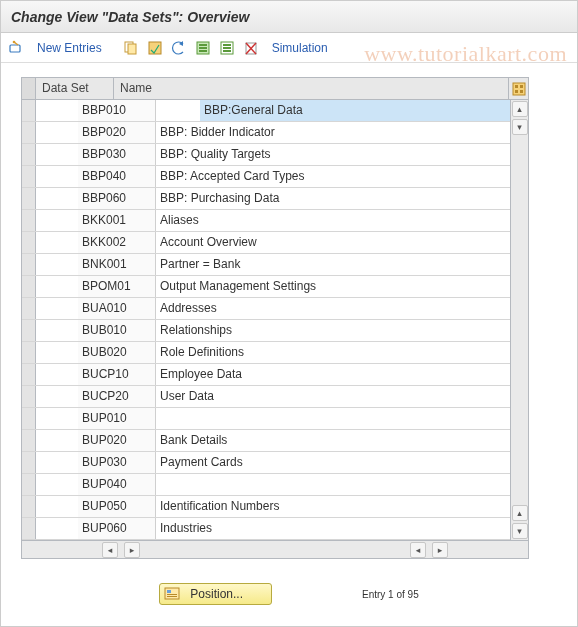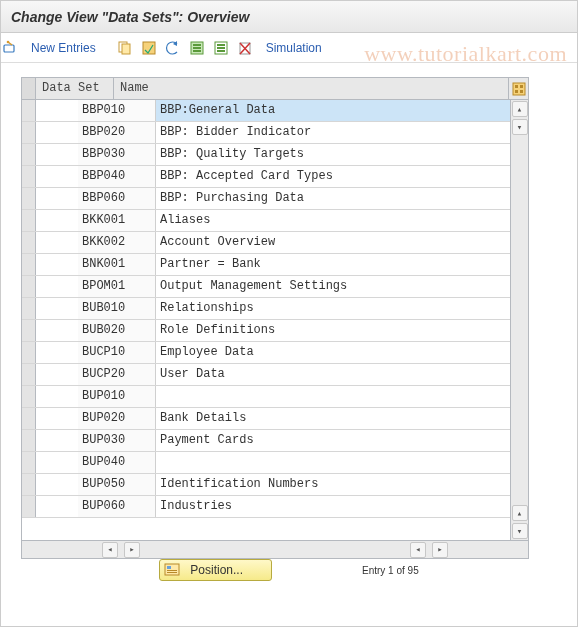--- a/index.html
+++ b/index.html
@@ -35,21 +35,21 @@
     .header-title {
       font-weight: bold;
       font-style: italic;
       color: #333;
       font-size: 14px;
     }
     .toolbar {
       height: 30px;
       display: flex;
       align-items: center;
-      padding: 0 0;
+      padding: 0 6px;
       gap: 6px;
       border-bottom: 1px solid #ddd;
       position: relative;
       z-index: 1;
     }
     .toolbar .btn-icon {
       width: 18px;
       height: 18px;
       display: inline-flex;
       align-items: center;
@@ -64,21 +64,20 @@
     }
     .toolbar .sep { width: 2px; }
     .content {
       padding: 14px 20px 10px 20px;
     }
     .table-wrap {
       border: 1px solid #b5b9bf;
       width: 508px;
       background: #fff;
       position: relative;
-      font-family: Liberation Mono, monospace;
     }
     .table-header {
       display: flex;
       background: #e8e8e8;
       border-bottom: 1px solid #b5b9bf;
       height: 22px;
     }
     .th-rowsel {
       width: 14px;
       border-right: 1px solid #b5b9bf;
@@ -126,21 +125,21 @@
       color: #333;
       background: #fafafa;
       margin-left: 42px;
     }
     .row .c2 {
       flex: 1;
       padding: 3px 4px;
       color: #333;
       background: #fff;
     }
-    .row .c2.sel { background: #cce4f7; }
+    .row .c2.sel { background: #cce4f7; margin-left: 44px; }
     .vscroll {
       width: 18px;
       border-left: 1px solid #b5b9bf;
       background: #eaeaea;
       display: flex;
       flex-direction: column;
       align-items: center;
     }
     .vscroll .arrow, .hscroll .arrow {
       width: 16px;
@@ -172,20 +171,21 @@
       align-items: center;
       gap: 4px;
     }
     .hscroll .arrow { margin: 0 1px; }
     .hscroll .pad { width: 260px; }
     .footer {
       display: flex;
       align-items: center;
       justify-content: center;
       gap: 90px;
+      margin-top: 24px;
       padding: 0 20px;
     }
     .pos-btn {
       display: inline-flex;
       align-items: center;
       height: 22px;
       background: linear-gradient(#fff8c8, #f6ea8a);
       border: 1px solid #b7aa3f;
       border-radius: 3px;
       padding: 0 28px 0 4px;
@@ -319,20 +319,25 @@
             <div class="c1">BNK001</div>
             <div class="c2">Partner = Bank</div>
           </div>
           <div class="row">
             <div class="rowsel"></div>
             <div class="c1">BPOM01</div>
             <div class="c2">Output Management Settings</div>
           </div>
           <div class="row">
             <div class="rowsel"></div>
+            <div class="c1">BUA010</div>
+            <div class="c2">Addresses</div>
+          </div>
+          <div class="row">
+            <div class="rowsel"></div>
             <div class="c1">BUB010</div>
             <div class="c2">Relationships</div>
           </div>
           <div class="row">
             <div class="rowsel"></div>
             <div class="c1">BUB020</div>
             <div class="c2">Role Definitions</div>
           </div>
           <div class="row">
             <div class="rowsel"></div>

